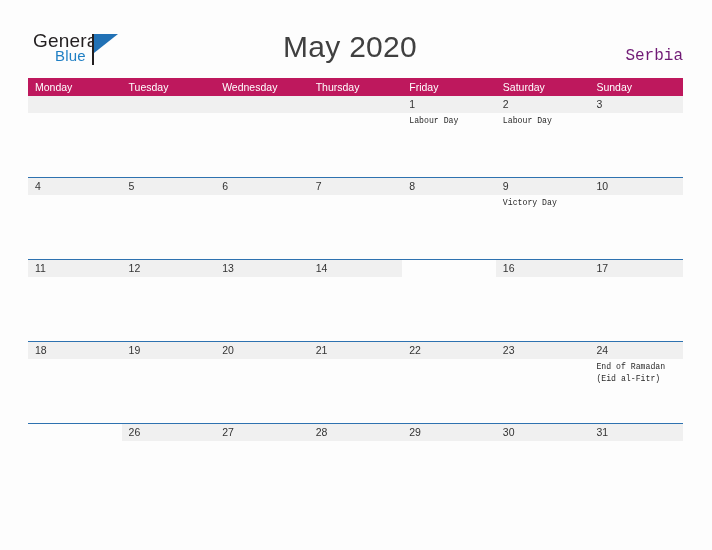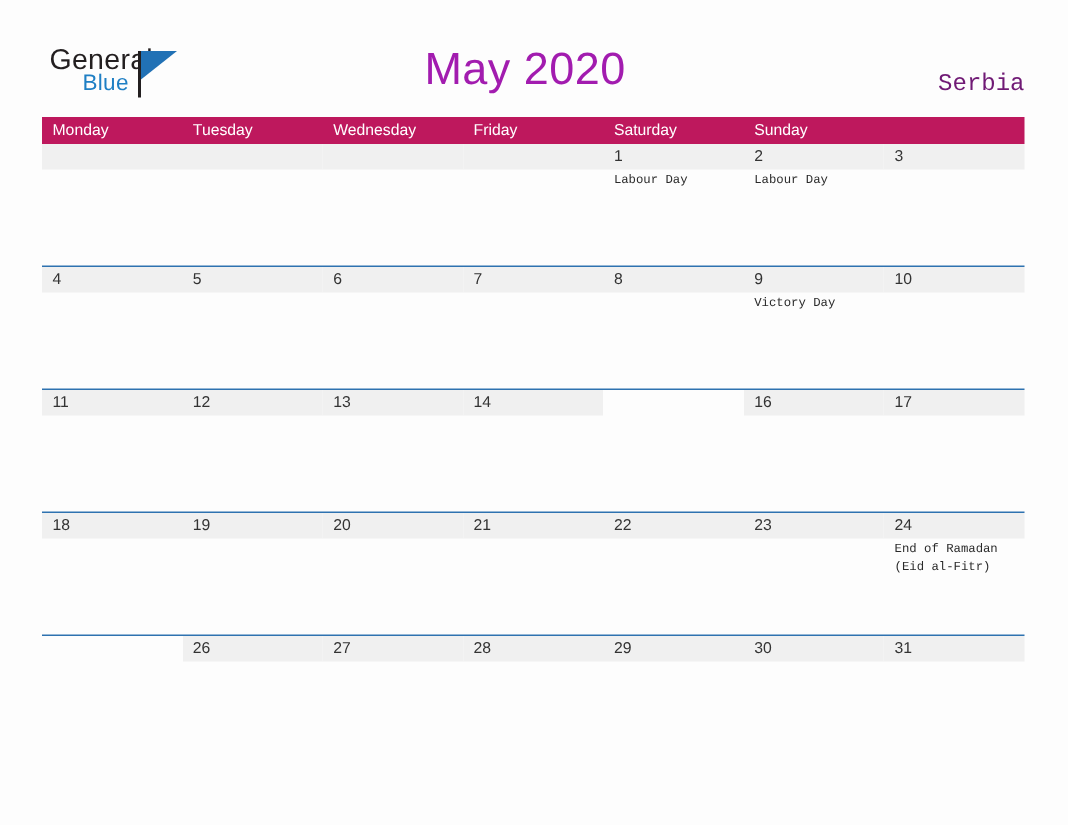--- a/index.html
+++ b/index.html
@@ -74,21 +74,21 @@
     background: #231f20;
   }
 
   .cal-title {
     position: absolute;
     left: 0;
     top: 30px;
     width: 700px;
     text-align: center;
     font-size: 30px;
-    color: #a21caf;
+    color: #404040;
     font-family: "Liberation Sans", sans-serif;
     font-weight: normal;
     letter-spacing: 0.3px;
   }
 
   .country {
     position: absolute;
     right: 29px;
     top: 47px;
     font-size: 16px;
@@ -173,20 +173,21 @@
 
     <div class="country">Serbia</div>
 
   </div>
 
   <div class="cal">
     <div class="dow-row">
         <div class="dow">Monday</div>
         <div class="dow">Tuesday</div>
         <div class="dow">Wednesday</div>
+        <div class="dow">Thursday</div>
         <div class="dow">Friday</div>
         <div class="dow">Saturday</div>
         <div class="dow">Sunday</div>
       </div>
     <div>
         <div class="week first">
           <div class="cell">
             <div class="daynum-band"></div>
             <div class="events"></div>
           </div>

